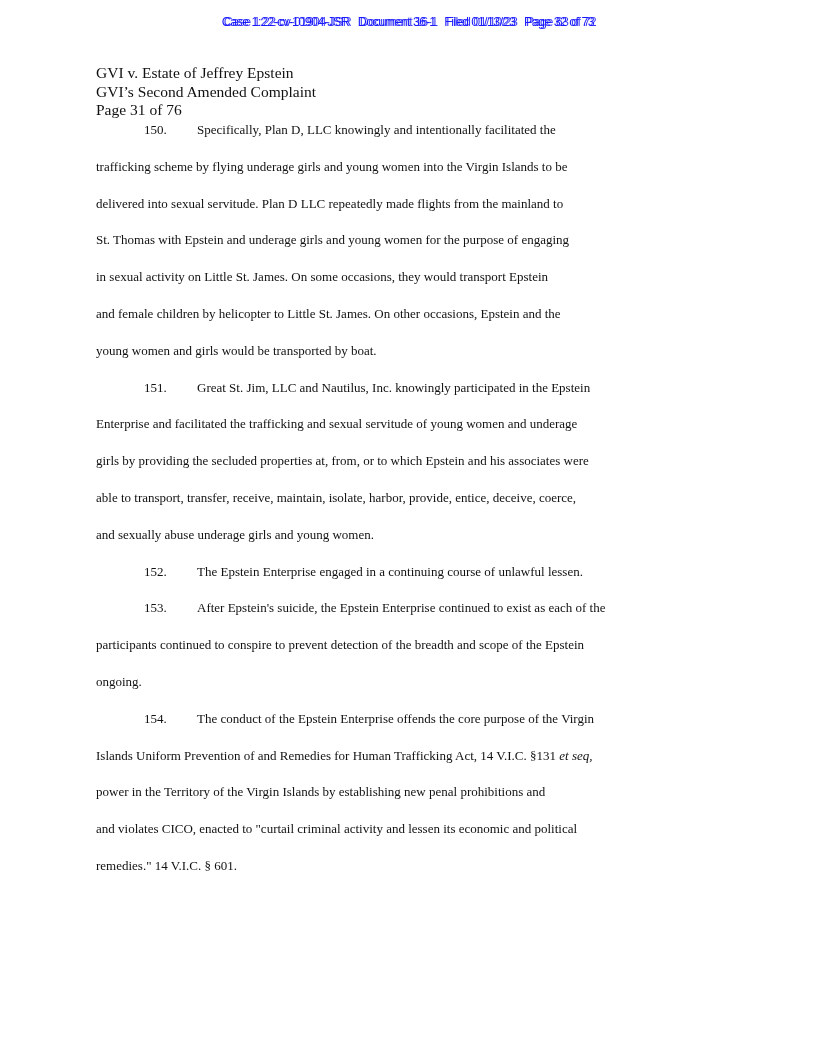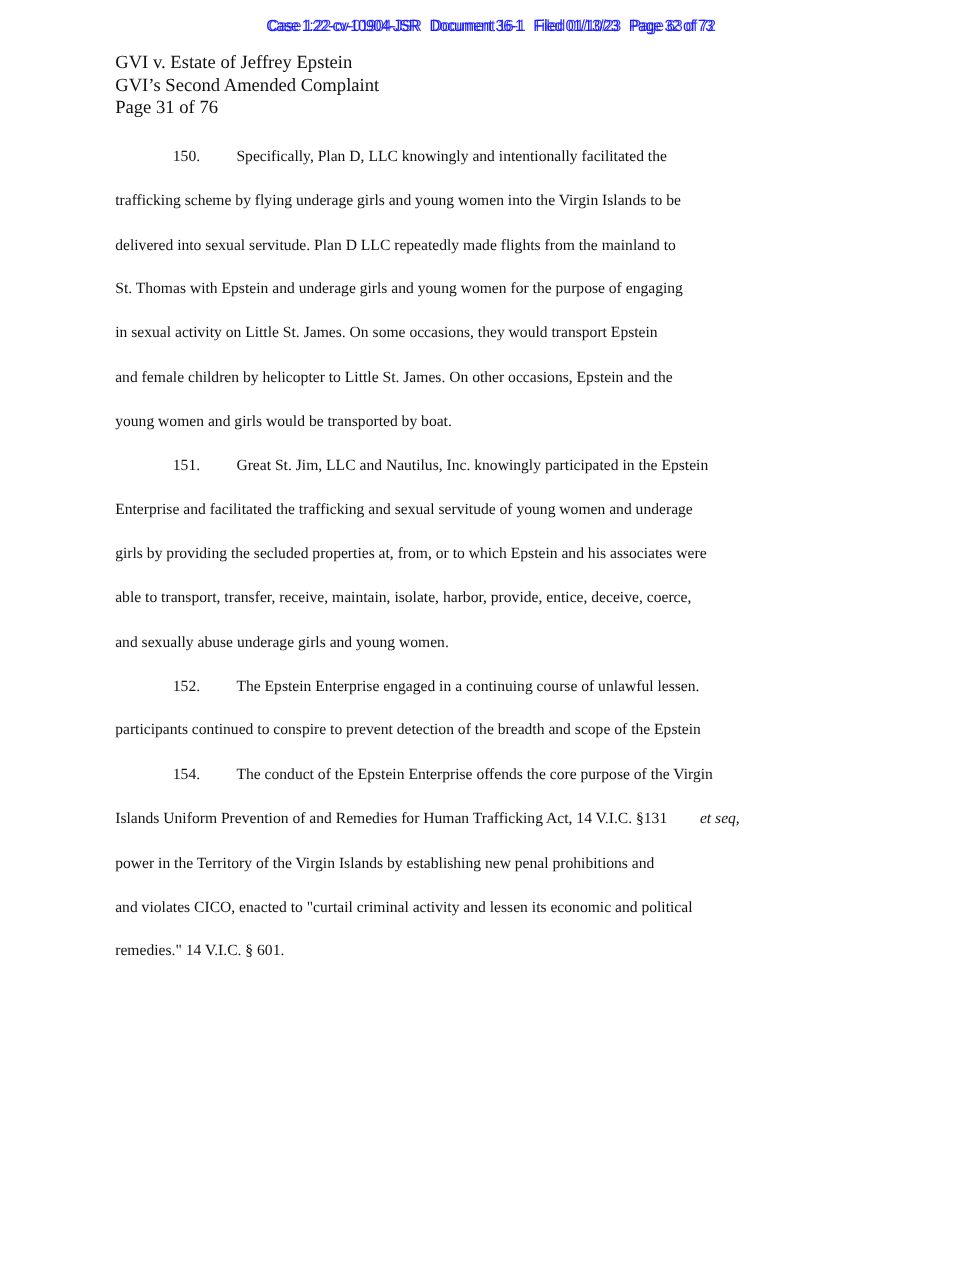--- a/index.html
+++ b/index.html
@@ -3,27 +3,27 @@
 <meta charset="utf-8">
 <style>
   html, body { margin: 0; padding: 0; background: #ffffff; }
   body { width: 816px; height: 1056px; position: relative; overflow: hidden;
          font-family: "Liberation Serif", "DejaVu Serif", serif; color: #111111; }
   .stamp { position: absolute; top: 14px; left: 0; width: 816px; height: 22px; }
   .stamp-layer { position: absolute; top: 0; left: 0; width: 816px; text-align: center;
                  font-family: "Liberation Sans", "DejaVu Sans", sans-serif; font-size: 13.5px;
                  letter-spacing: -0.6px; color: #1a1aff; white-space: pre; transform: scaleX(0.92); }
   .stamp-layer.l2 { left: 2px; opacity: 0.85; }
-  .doc-header { position: absolute; left: 96px; top: 44px; font-size: 15.5px; line-height: 18.5px; }
+  .doc-header { position: absolute; left: 96px; top: 64px; font-size: 15.5px; line-height: 18.5px; }
   .doc-header b { font-weight: normal; }
   .body-text { position: absolute; left: 96px; top: 120px; width: 620px; font-size: 13px; }
   .line { height: 36.8px; line-height: 20px; white-space: nowrap; }
   .indent { padding-left: 48px; }
   .pnum { display: inline-block; width: 53px; }
-  em { font-style: italic; margin-left: 24px; }
+  em { font-style: italic; }
 </style>
 </head>
 <body>
 
 <div class="stamp">
   <div class="stamp-layer l1">Case 1:22-cv-10904-JSR   Document 36-1   Filed 01/13/23   Page 32 of 73</div>
   <div class="stamp-layer l2">Case 1:22-cv-01904-JSR   Document 16-1   Filed 01/10/23   Page 63 of 72</div>
 </div>
 
 <div class="doc-header">
@@ -55,21 +55,23 @@
     <div class="line">girls by providing the secluded properties at, from, or to which Epstein and his associates were</div>
     <div class="line">able to transport, transfer, receive, maintain, isolate, harbor, provide, entice, deceive, coerce,</div>
     <div class="line">and sexually abuse underage girls and young women.</div>
   </div>
 
   <div>
     <div class="line indent"><span class="pnum">152.</span><span>The Epstein Enterprise engaged in a continuing course of unlawful lessen.</span></div>
   </div>
 
   <div>
+    <div class="line indent"><span class="pnum">153.</span><span>After Epstein's suicide, the Epstein Enterprise continued to exist as each of the</span></div>
     <div class="line">participants continued to conspire to prevent detection of the breadth and scope of the Epstein</div>
+    <div class="line">ongoing.</div>
   </div>
 
   <div>
     <div class="line indent"><span class="pnum">154.</span><span>The conduct of the Epstein Enterprise offends the core purpose of the Virgin</span></div>
     <div class="line"><span>Islands Uniform Prevention of and Remedies for Human Trafficking Act, 14 V.I.C. §131 </span><em>et seq,</em></div>
     <div class="line">power in the Territory of the Virgin Islands by establishing new penal prohibitions and</div>
     <div class="line">and violates CICO, enacted to "curtail criminal activity and lessen its economic and political</div>
     <div class="line">remedies." 14 V.I.C. § 601.</div>
   </div>
 </div>

